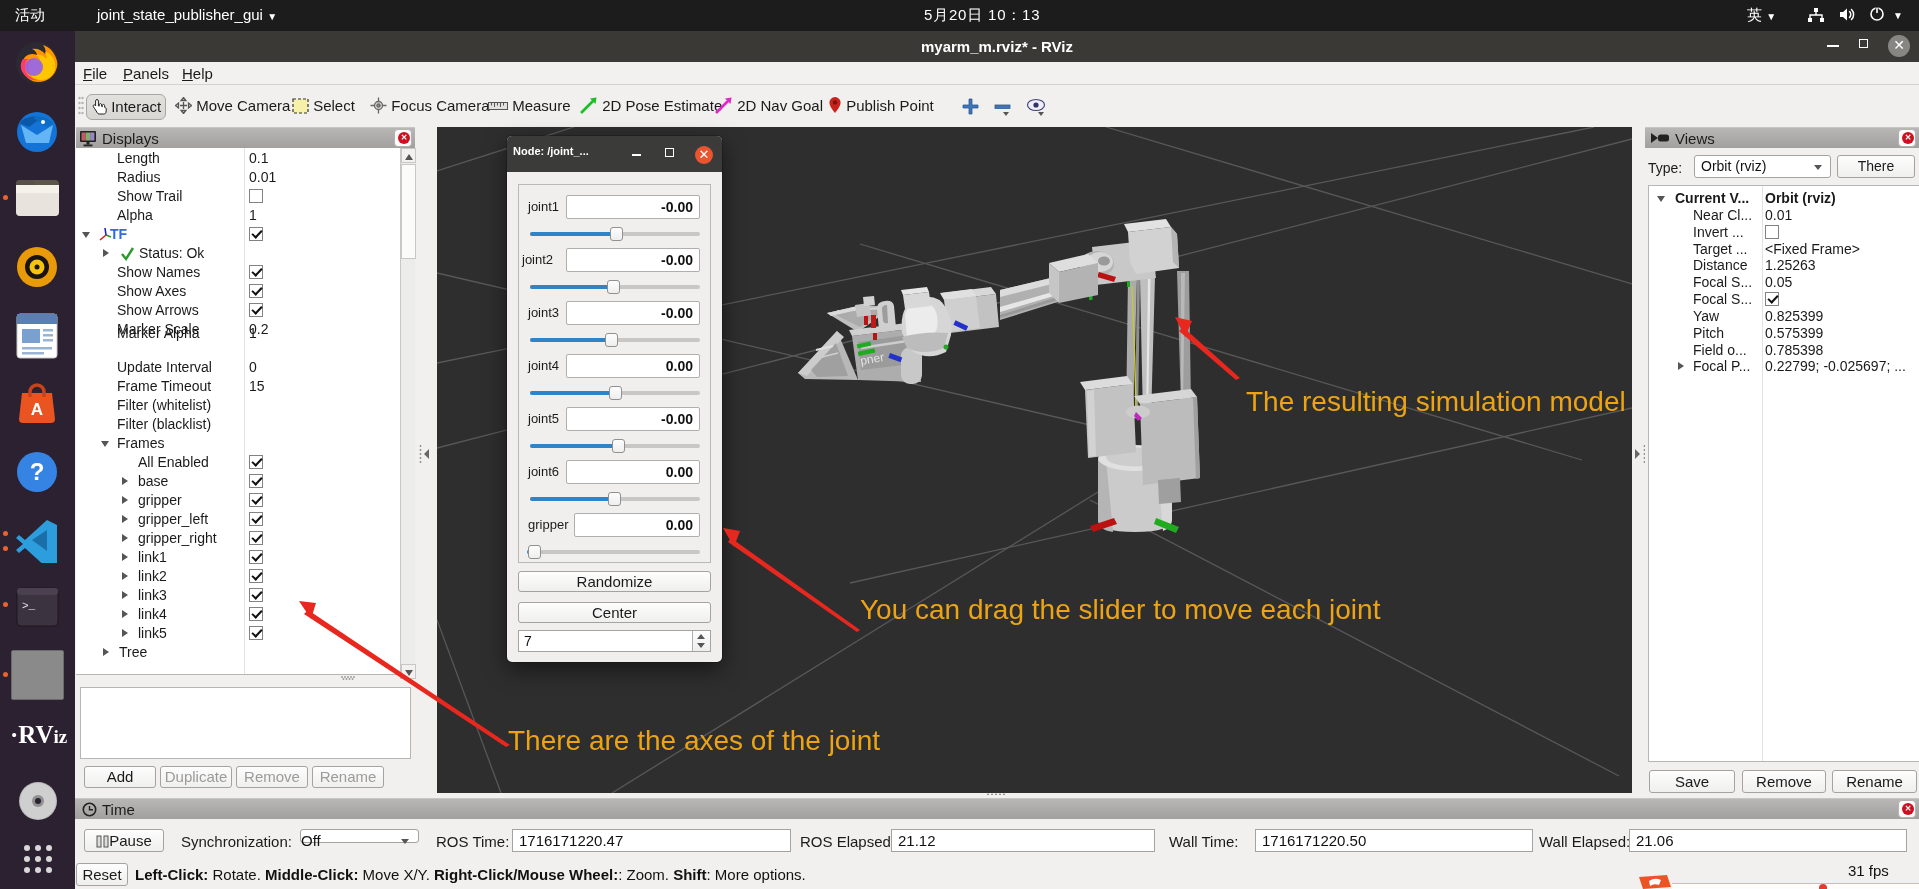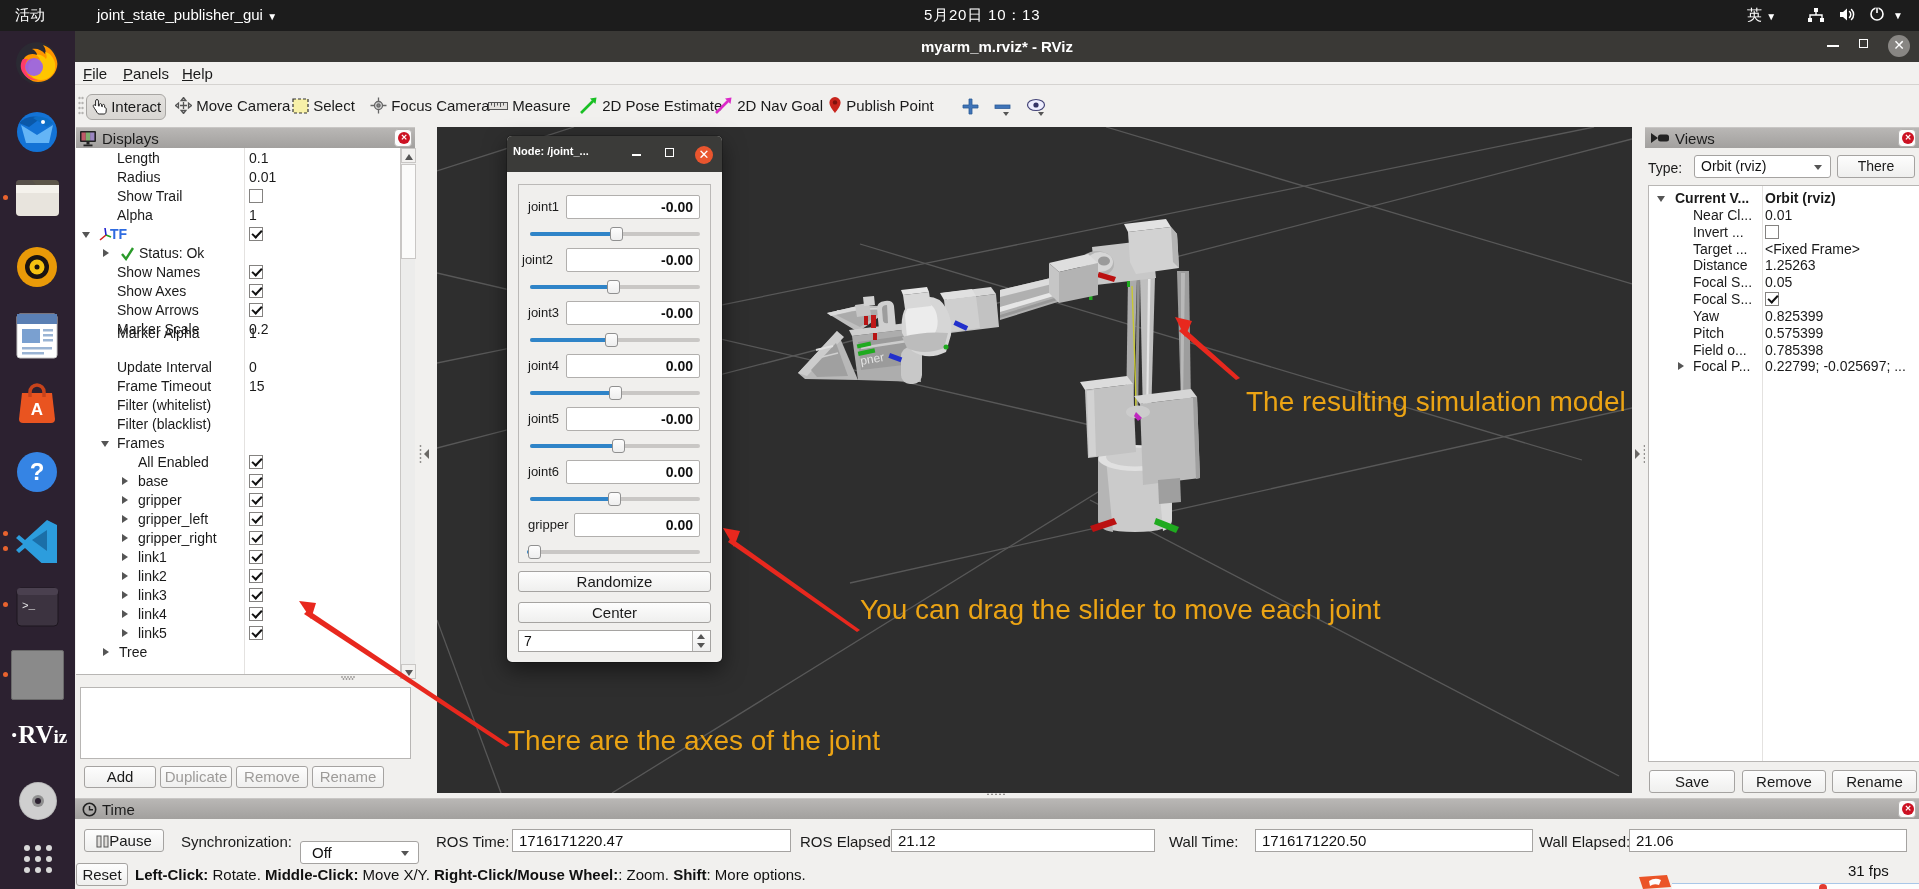--- a/index.html
+++ b/index.html
@@ -754,21 +754,21 @@
     </svg>
     <span style="position:absolute;left:27px;top:2px;">Time</span>
     <div class="closebtn" style="left:1823px;top:1px;"></div>
   </div>
   <div class="btn" style="left:9px;top:34px;width:80px;height:23px;line-height:21px;">
     <svg width="13" height="13" viewBox="0 0 13 13" style="vertical-align:-2px;">
         <rect x="1" y="1" width="4" height="11" fill="#dfddda" stroke="#555"></rect>
         <rect x="8" y="1" width="4" height="11" fill="#dfddda" stroke="#555"></rect>
       </svg>Pause</div>
   <span class="abs" style="left:106px;top:38px;font-size:15px;color:#1a1a1a;">Synchronization:</span>
-  <div class="field" style="left:225px;top:34px;width:119px;height:23px;border-radius:3px;line-height:21px;padding-left:11px;margin-top:12px;">Off
+  <div class="field" style="left:225px;top:34px;width:119px;height:14px;border-radius:3px;line-height:21px;padding-left:0;">Off
     <div style="position:absolute;right:9px;top:9px;width:0;height:0;border-top:5px solid #555;border-left:4px solid transparent;border-right:4px solid transparent;"></div>
   </div>
   <span class="abs" style="left:361px;top:38px;font-size:15px;color:#1a1a1a;">ROS Time:</span>
   <div class="field" style="left:437px;top:34px;width:279px;height:23px;line-height:21px;padding-left:6px;">1716171220.47</div>
   <span class="abs" style="left:725px;top:38px;font-size:15px;color:#1a1a1a;">ROS Elapsed:</span>
   <div class="field" style="left:816px;top:34px;width:264px;height:23px;line-height:21px;padding-left:6px;">21.12</div>
   <span class="abs" style="left:1094px;top:38px;font-size:15px;color:#1a1a1a;">Wall Time:</span>
   <div class="field" style="left:1180px;top:34px;width:278px;height:23px;line-height:21px;padding-left:6px;">1716171220.50</div>
   <span class="abs" style="left:1464px;top:38px;font-size:15px;color:#1a1a1a;">Wall Elapsed:</span>
   <div class="field" style="left:1554px;top:34px;width:278px;height:23px;line-height:21px;padding-left:6px;">21.06</div>

